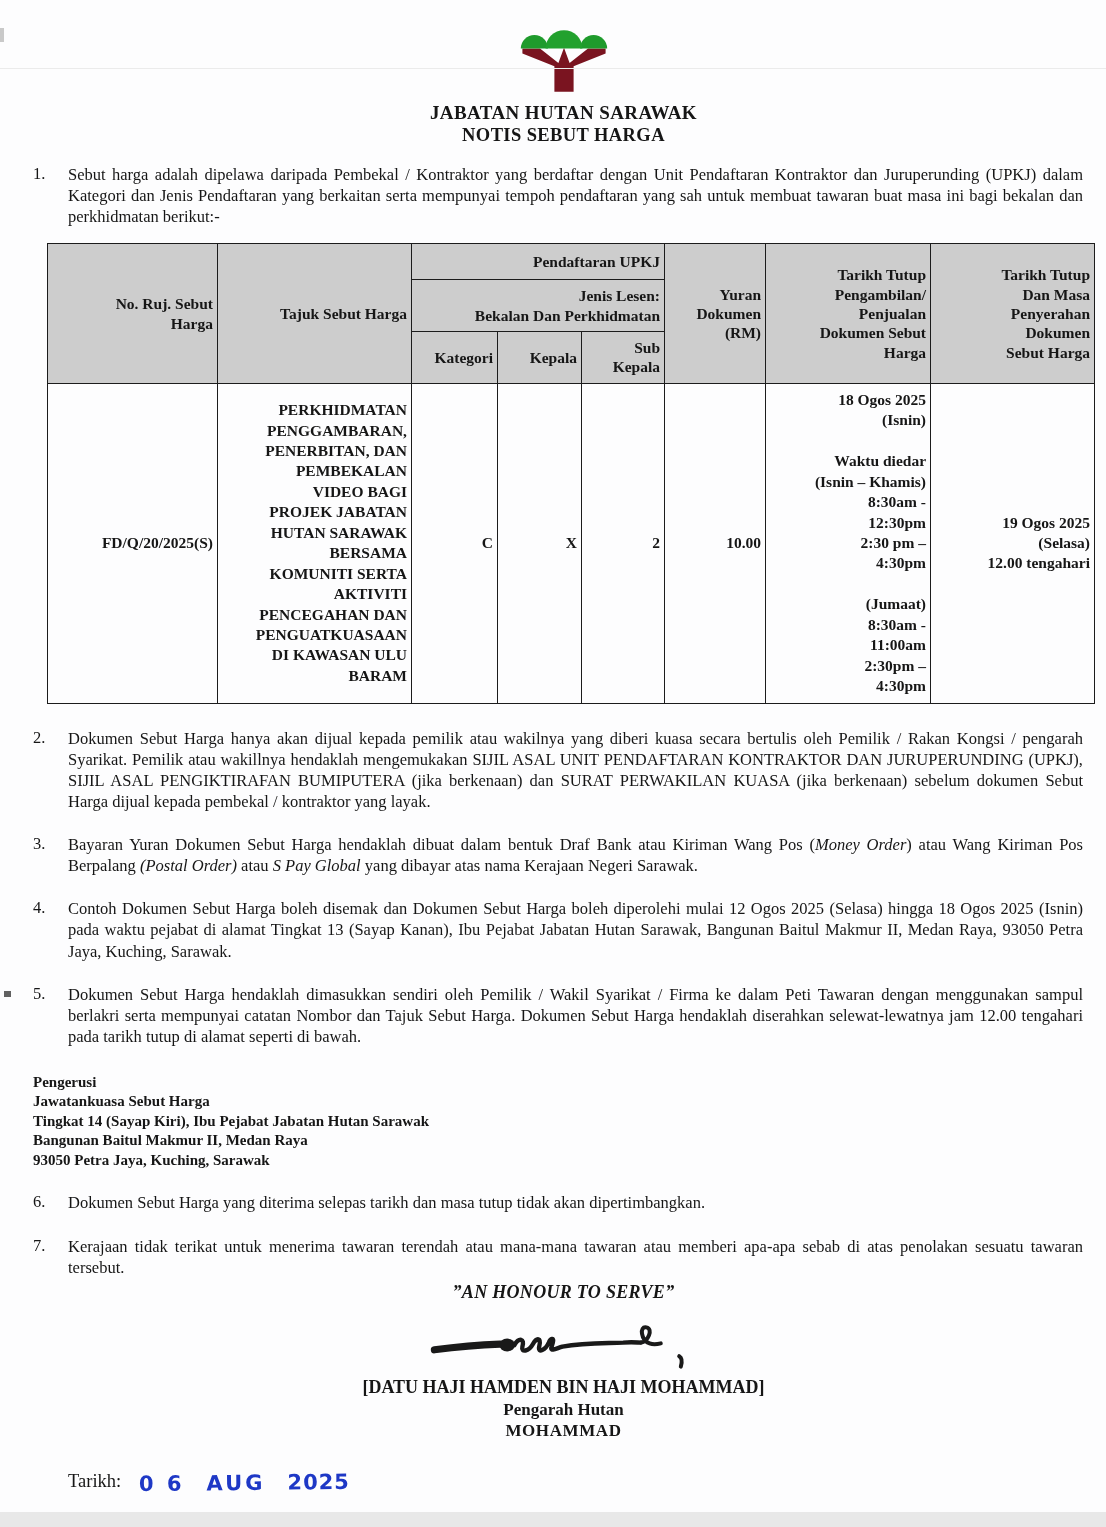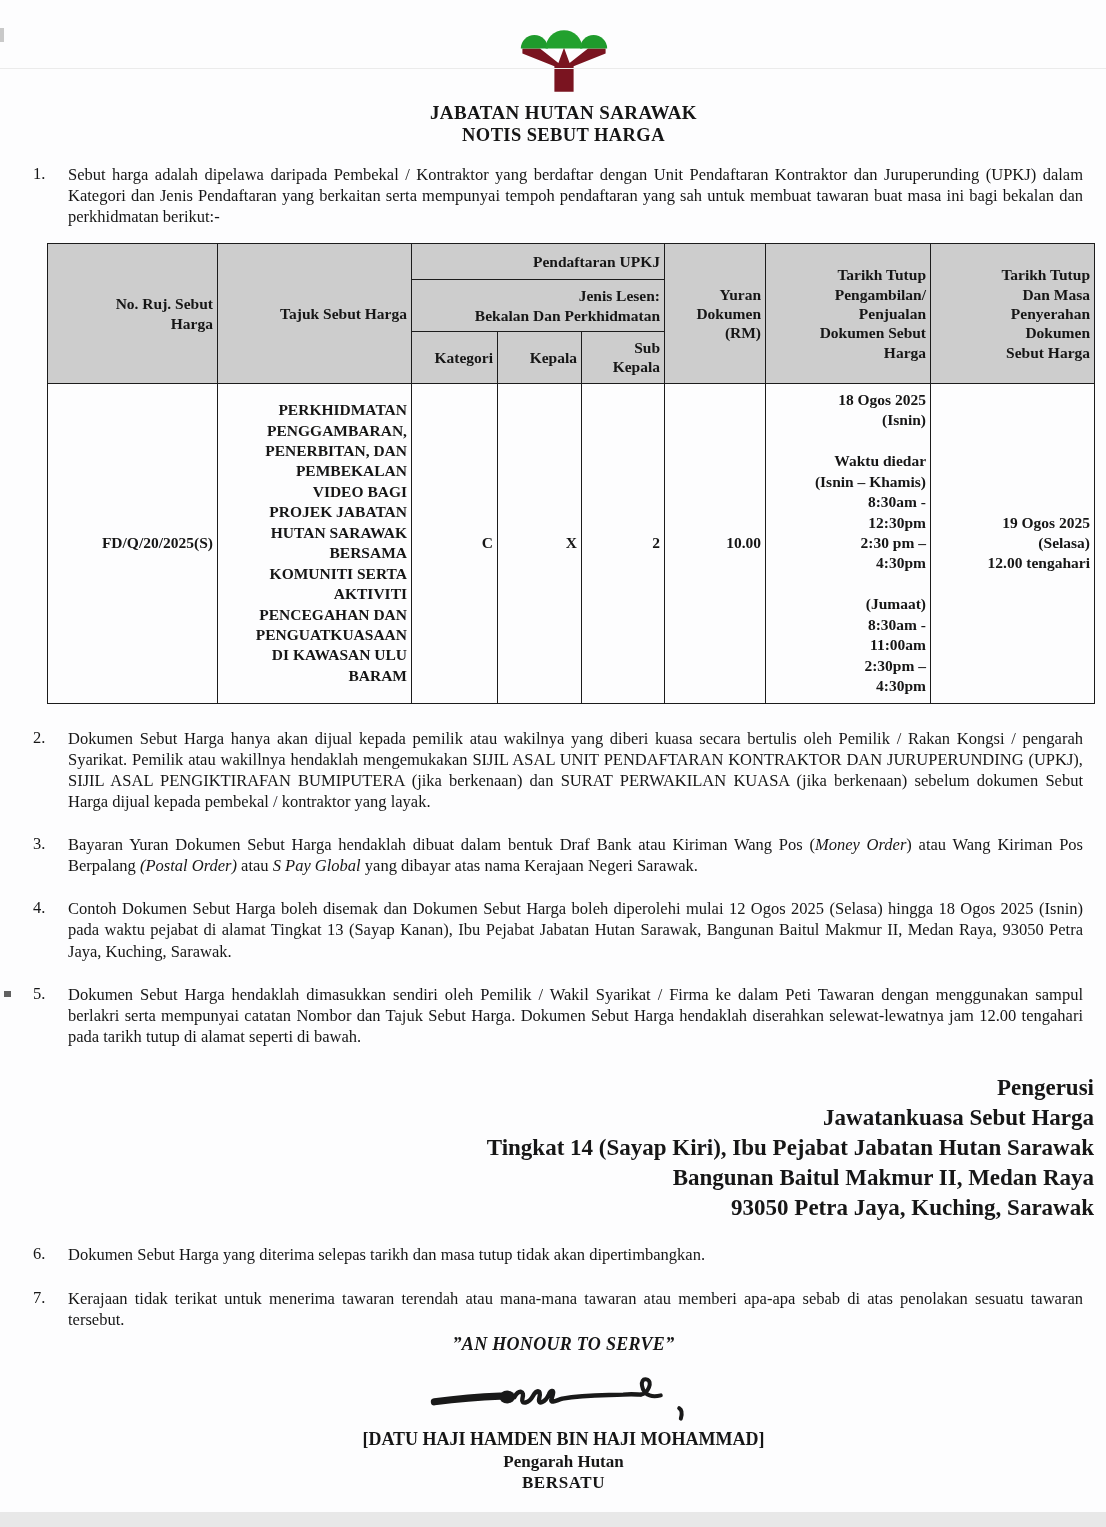--- a/index.html
+++ b/index.html
@@ -48,21 +48,21 @@
   }
   table.quote-table th { background: #cdcdcd; font-size: 15.5px; line-height: 1.25; }
   table.quote-table td { background: #fdfdfe; font-size: 15.5px; line-height: 1.32; }
   tr.hdr-row-1 th { height: 36px; }
   tr.hdr-row-2 th { height: 46px; }
   tr.hdr-row-3 th { height: 40px; }
   tr.body-row td { height: 292px; }
   td.no-ruj { font-size: 16px; }
   td.fee { font-size: 16px; }
 
-  .address-block { text-align: right; font-weight: bold; font-size: 23px; line-height: 1.3; white-space: pre-line; margin-top: 26px; }
+  .address-block { text-align: left; font-weight: bold; font-size: 15px; line-height: 1.3; white-space: pre-line; margin-top: 26px; }
 
   .motto-1 { text-align: center; font-weight: bold; font-size: 19px; word-spacing: 9px; margin-top: 34px; letter-spacing: .3px; }
   .motto-2 { text-align: center; font-weight: bold; font-style: italic; font-size: 18px; margin-top: 4px; letter-spacing: .3px; }
 
   .sig-wrap { text-align: center; margin-top: 10px; }
   .sig-wrap svg { width: 330px; height: 64px; }
   .sig-name { text-align: center; font-weight: bold; font-size: 18px; margin-top: -4px; }
   .sig-role { text-align: center; font-weight: bold; font-size: 17px; margin-top: 2px; }
   .sig-region { text-align: center; font-weight: bold; font-size: 17px; letter-spacing: .6px; margin-top: 1px; }
 
@@ -221,21 +221,21 @@
     <svg viewBox="0 0 340 80" aria-hidden="true">
       <path d="M8,46 C40,42 66,40 90,39" stroke="#191919" stroke-width="9" fill="none" stroke-linecap="round"></path>
       <ellipse cx="99" cy="40" rx="10" ry="8" fill="#191919"></ellipse>
       <path d="M108,40 C114,30 121,32 118,42 C116,50 126,48 131,39 C136,30 142,31 139,42 C137,51 147,46 151,37 C153,32 158,30 156,37 L154,44 C154,48 161,44 168,42 C196,37 222,38 244,37 C256,36 262,37 266,37" stroke="#191919" stroke-width="5.5" fill="none" stroke-linecap="round"></path>
       <path d="M266,37 C275,36 282,20 273,18 C264,16 266,34 277,38 C282,40 287,39 291,38" stroke="#191919" stroke-width="5" fill="none" stroke-linecap="round"></path>
       <path d="M314,54 q5,3 2,13" stroke="#191919" stroke-width="5" fill="none" stroke-linecap="round"></path>
     </svg>
   </div>
   <div class="sig-name">[DATU HAJI HAMDEN BIN HAJI MOHAMMAD]</div>
   <div class="sig-role">Pengarah Hutan</div>
-  <div class="sig-region">BERSATU</div>
+  <div class="sig-region">MOHAMMAD</div>
 
   <div class="date-row">
     <div class="date-label">Tarikh:</div>
     <div class="date-stamp" style="color: rgb(30, 56, 198);">
       <span>0 6</span>
       <span>AUG</span>
       <span>2025</span>
     </div>
   </div>
 

